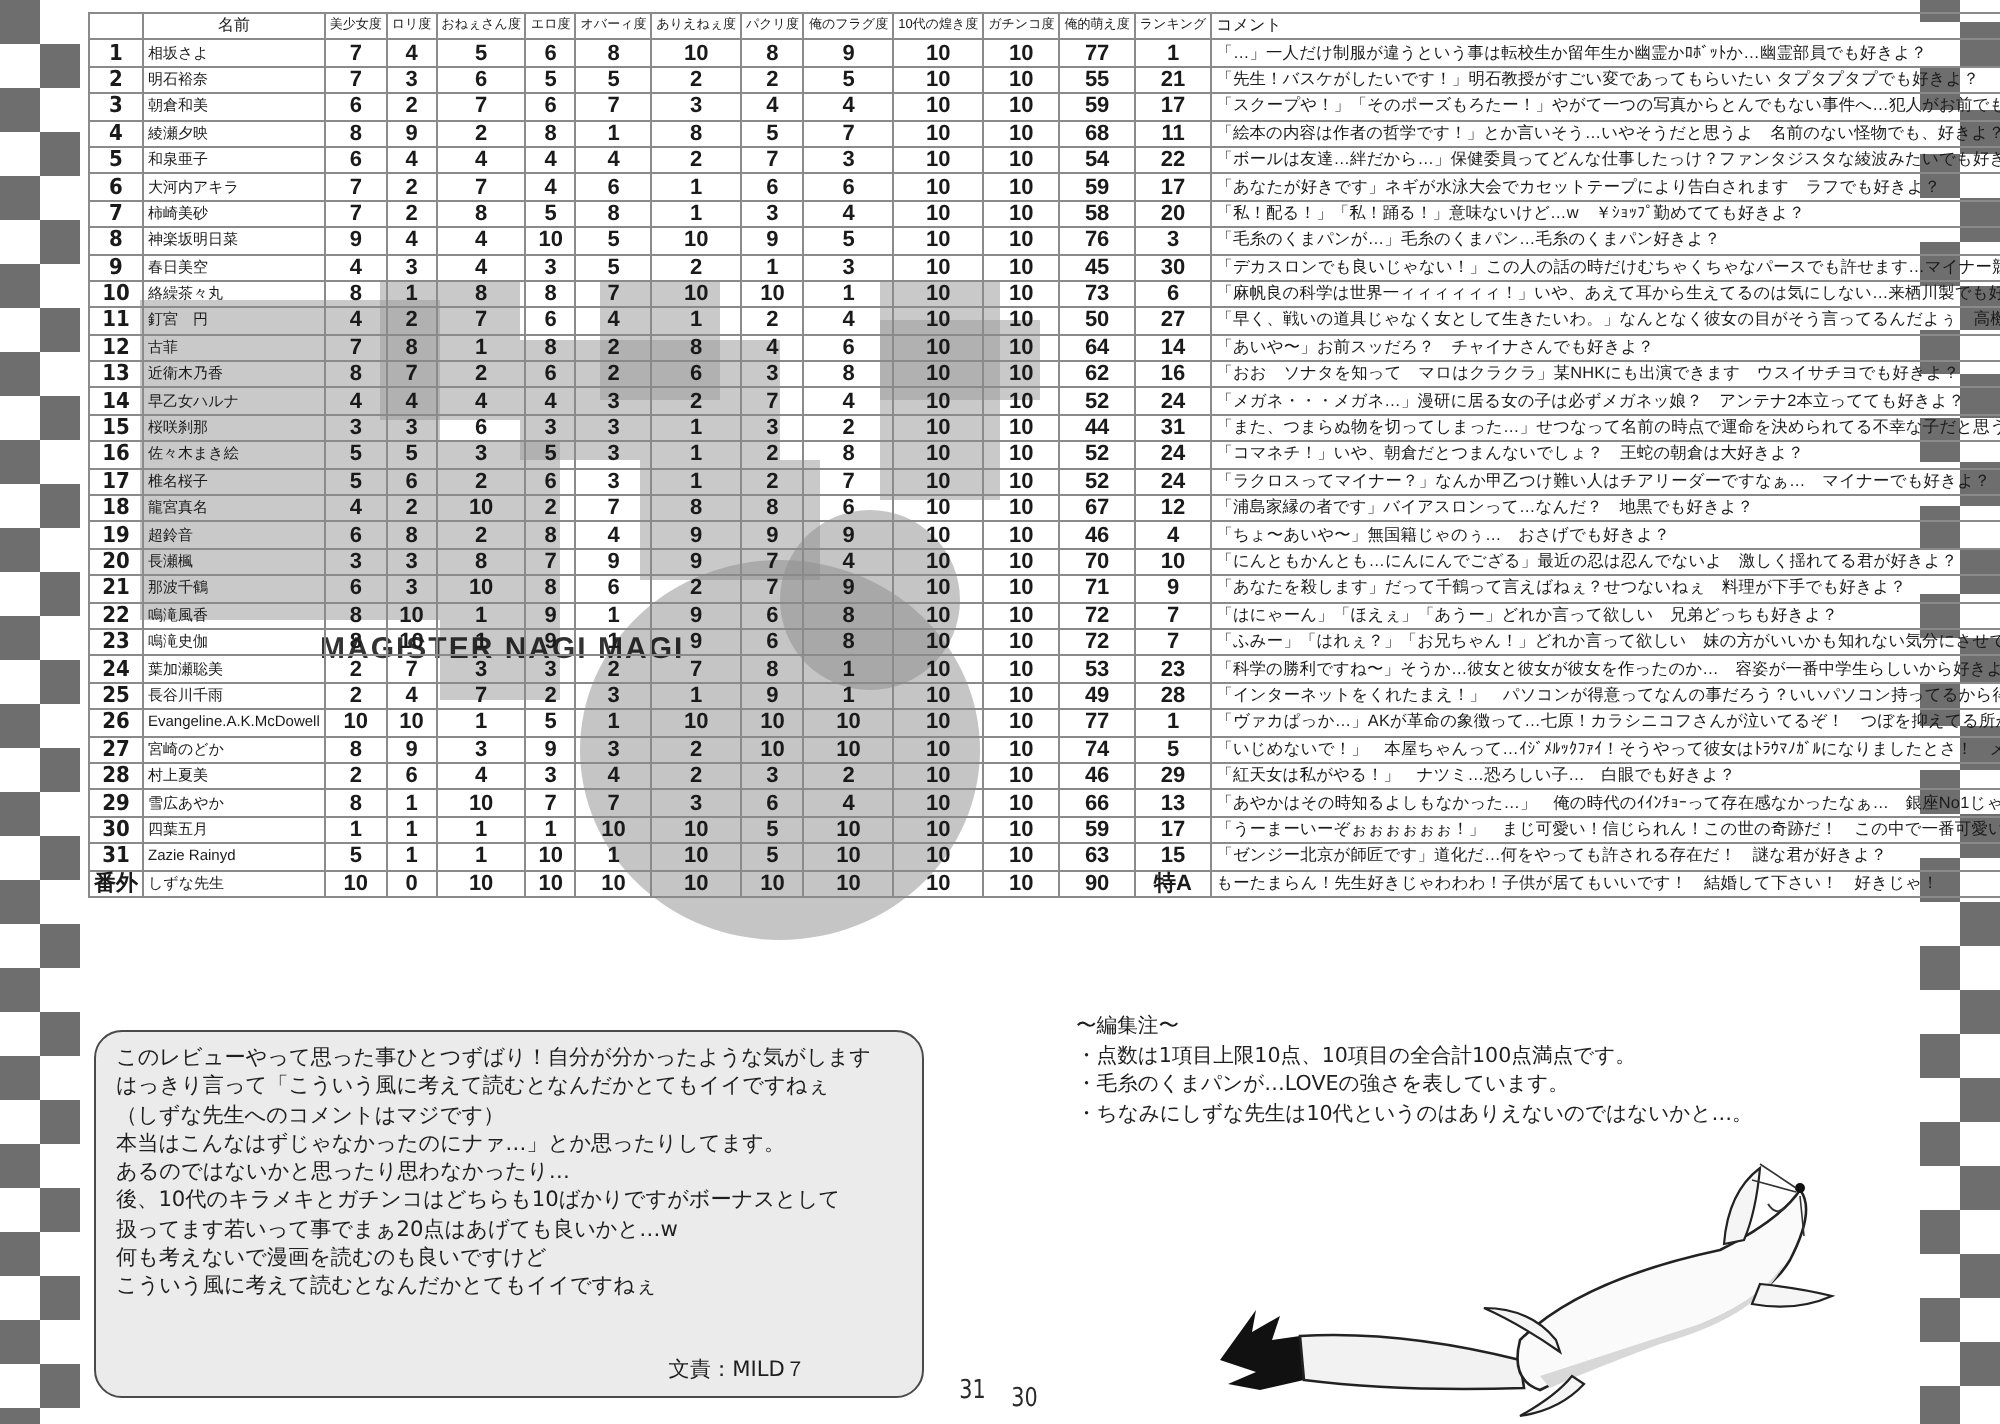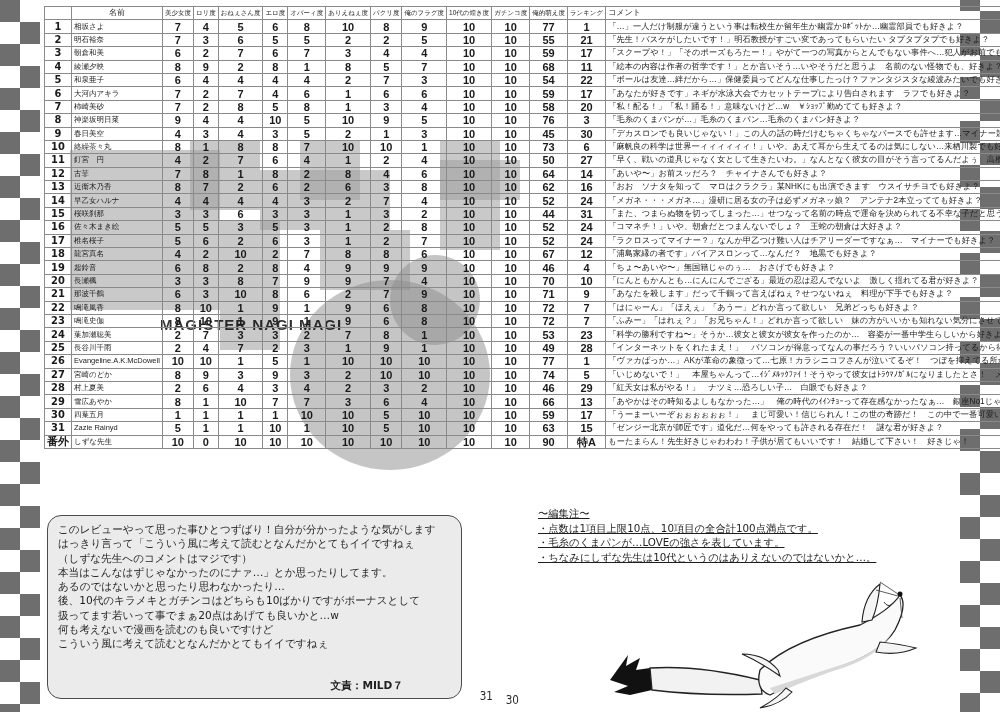--- a/index.html
+++ b/index.html
@@ -20,27 +20,27 @@
                   font-family:"Liberation Sans", sans-serif; font-size:8px; z-index:2; background:transparent; }
   table.ranking th, table.ranking td { border:1px solid #8a8a8a; height:12.4px; padding:0 2px; line-height:12px; white-space:nowrap; }
   table.ranking th { font-weight:normal; font-size:6.5px; text-align:center; }
   table.ranking td.no { width:16px; text-align:center; font-size:11px; font-weight:bold; font-family:"DejaVu Sans Condensed","DejaVu Sans", sans-serif; }
   table.ranking td.name { width:70px; font-size:7.5px; }
   table.ranking td.num { width:21px; text-align:center; font-size:11px; font-weight:bold; }
   table.ranking td.rank { width:22px; text-align:center; font-size:11px; font-weight:bold; }
   table.ranking td.comment { width:410px; font-size:8.2px; letter-spacing:0.1px; }
 
   .editor-note { position:absolute; left:538px; top:506px; font-family:"DejaVu Sans", sans-serif; font-size:10.3px; line-height:14.5px; color:#1e1e1e; }
-  .editor-note div { white-space:nowrap;text-decoration:underline; }
+  .editor-note div { white-space:nowrap; }
 
   .review-box { position:absolute; left:47px; top:515px; width:415px; height:184px; background:#ebebeb;
                 border:1.5px solid #4a4a4a; border-radius:14px; padding:6px 10px; box-sizing:border-box;
                 font-family:"DejaVu Sans", sans-serif; font-size:10.6px; line-height:14.3px; color:#1e1e1e; }
   .review-box .line { white-space:nowrap; }
-  .review-box .author { position:absolute; right:58px; bottom:6px; font-size:10.6px;font-weight:bold; }
+  .review-box .author { position:absolute; right:58px; bottom:6px; font-size:10.6px; }
 
   .page-no { position:absolute; top:688px; font-family:"DejaVu Sans", sans-serif; font-size:13px; color:#2a2a2a; transform:scaleX(0.8); }
 
   .ferret { position:absolute; left:580px; top:570px; width:340px; height:140px; }
 </style>
 </head>
 <body>
 
 <div class="checker left" id="checkerLeft">
     <div class="sq" style="top: 0px; left: 0px;"></div>

